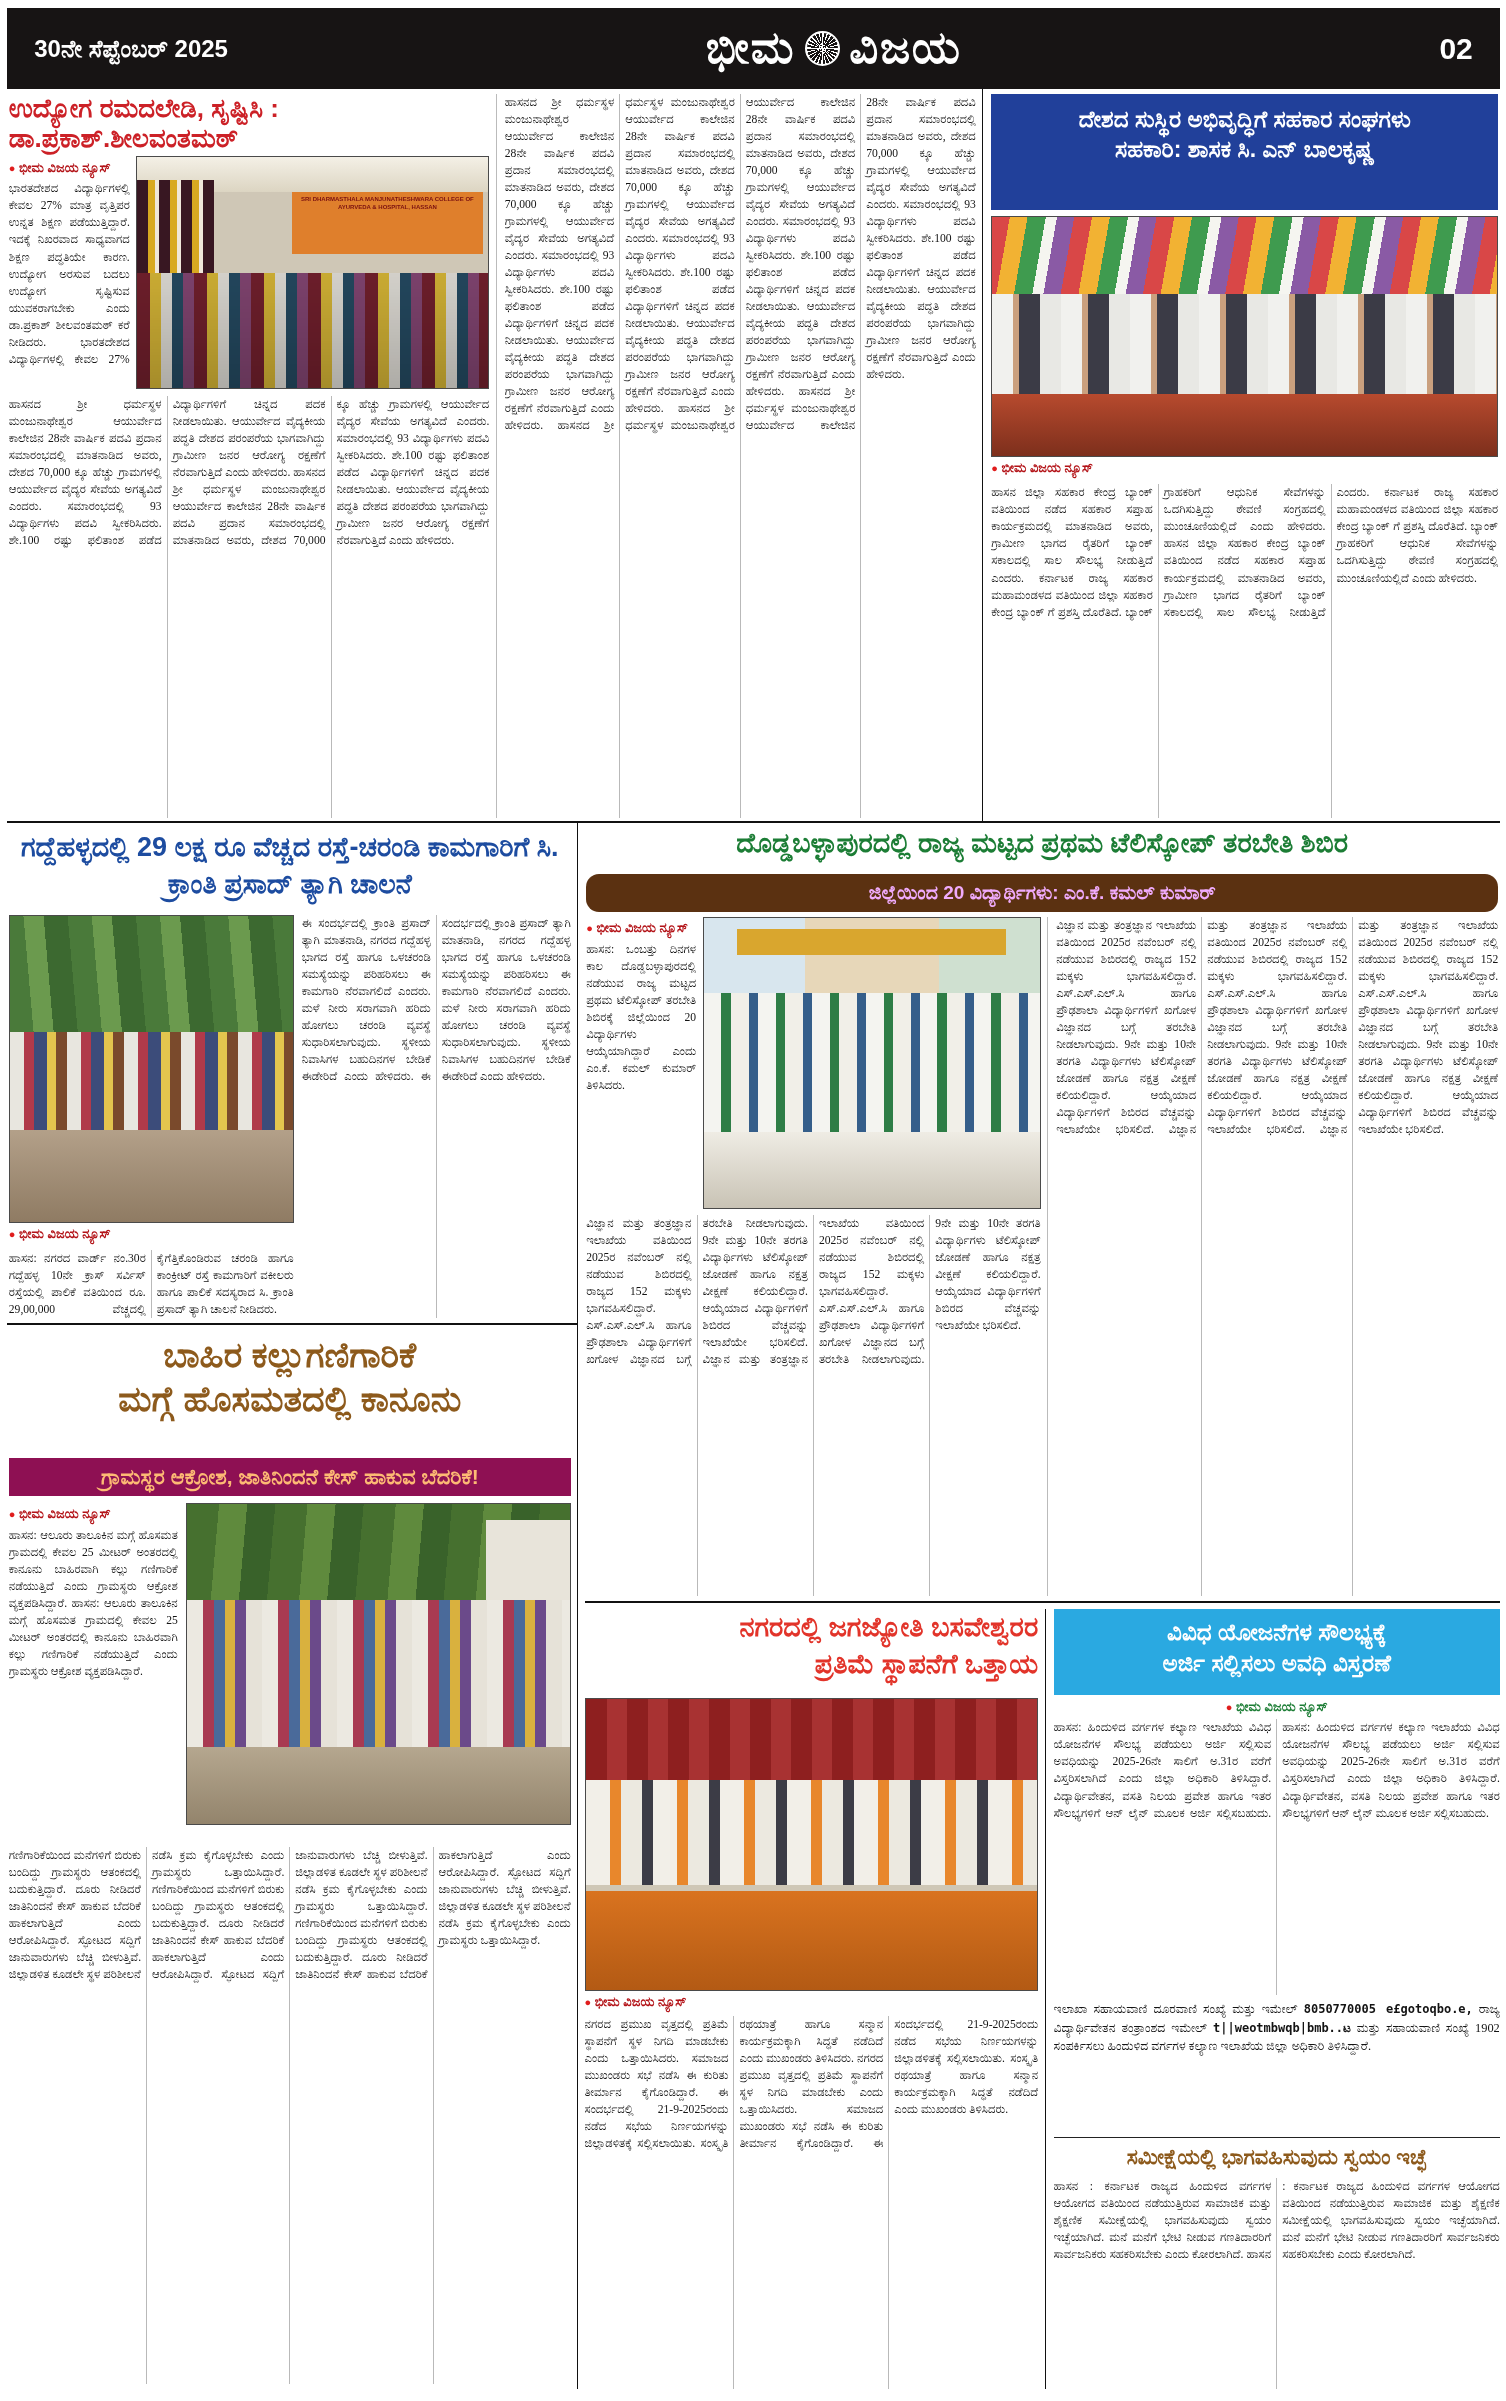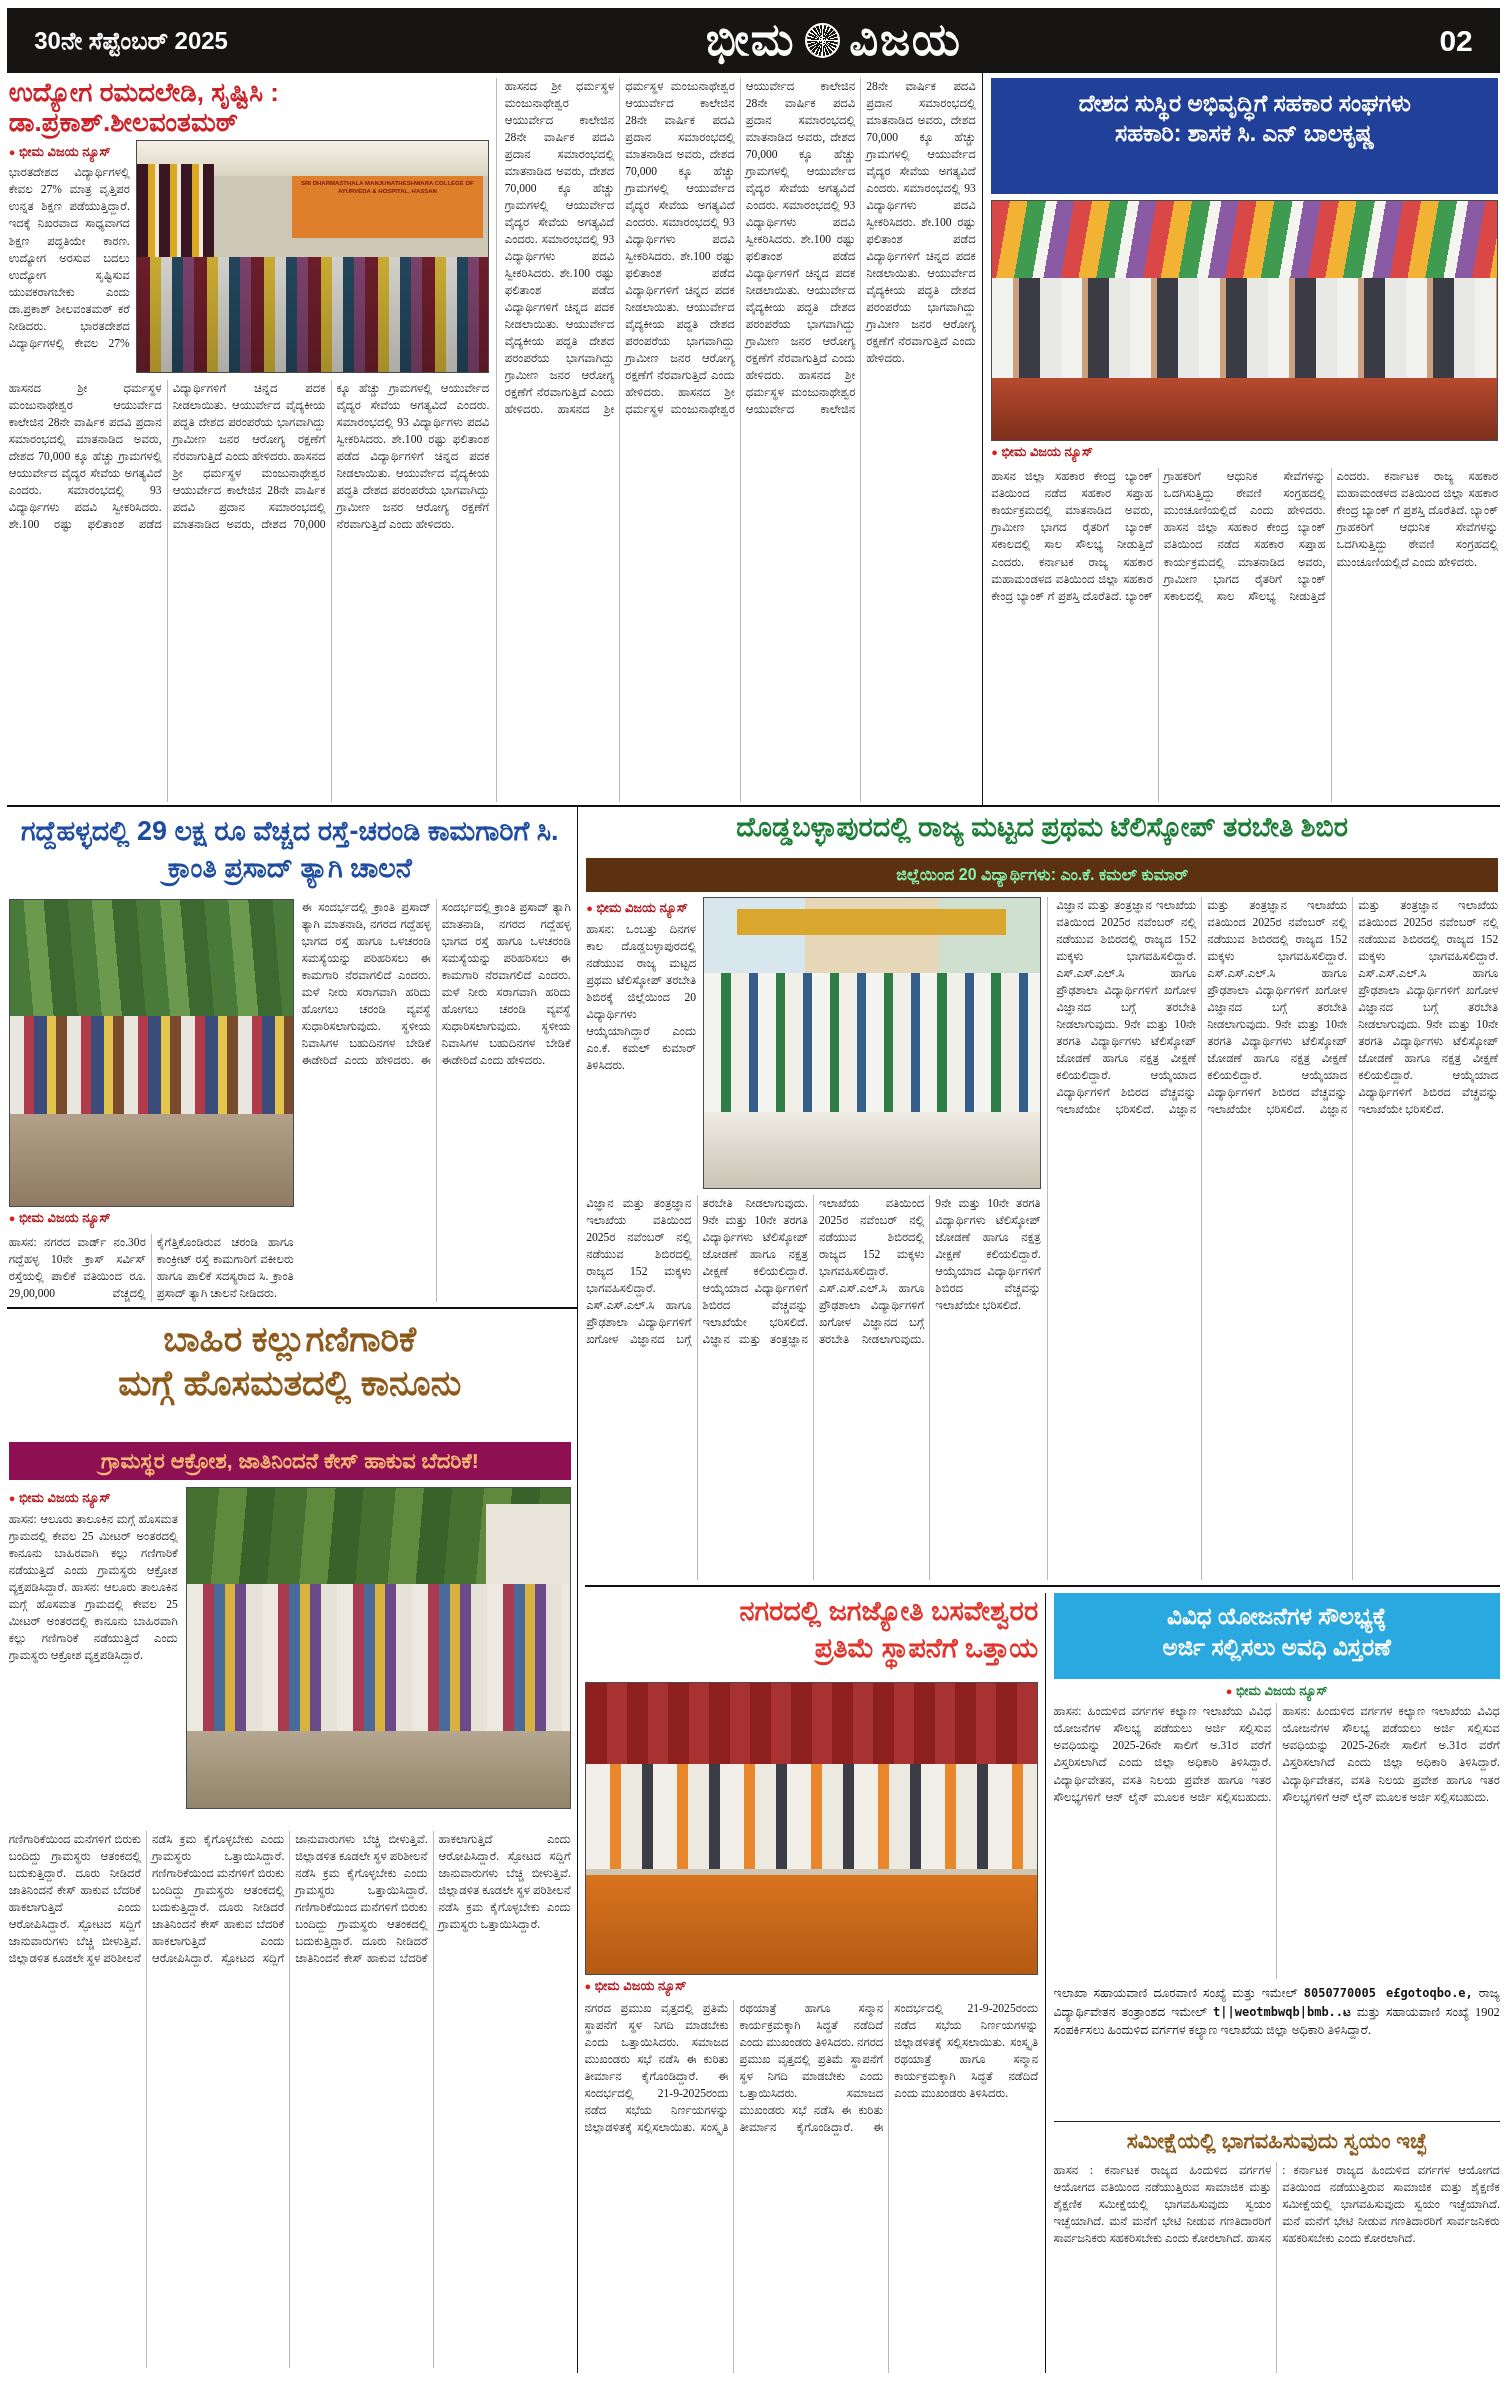--- a/index.html
+++ b/index.html
@@ -1,21 +1,21 @@
 <!DOCTYPE html>
 <html style="font-size:12.8px"><head>
 <meta charset="utf-8">
 <style>
   * { box-sizing: border-box; margin: 0; padding: 0; }
   html,body { width:1507px; height:2401px; background:#ffffff; }
   body { font-family:"Liberation Serif", serif; color:#141414; overflow:hidden; }
   .page { width:1507px; height:2401px; padding:8px 7.2px; background:#fff; }
 
   
-  .topbar { height:65px; background:#171414; color:#fff; display:flex; align-items:center;
+  .topbar { height:81px; background:#171414; color:#fff; display:flex; align-items:center;
             justify-content:space-between; padding:0 27px; }
   .topbar .date { font-family:"Liberation Sans", sans-serif; font-weight:bold; font-size:24px; }
   .masthead { display:flex; align-items:center; gap:9.6px; font-family:"Liberation Sans", sans-serif;
               font-weight:bold; font-size:45px; letter-spacing:1.6px; }
   .chakra { width:35px; height:35px; border-radius:50%; border:2.4px solid #fff; display:inline-block;
             background:repeating-conic-gradient(#ffffff 0deg 5deg, #171414 5deg 15deg); }
   .pageno { font-family:"Liberation Sans", sans-serif; font-weight:bold; font-size:30px; }
 
   
   .byline { font-family:"Liberation Sans", sans-serif; font-weight:bold; font-size:13px;
@@ -95,22 +95,22 @@
   .pe-building { position:absolute; top:5%; right:0; width:22%; height:30%; background:#e8e4da; }
   .pe-people { top:30%; height:48%;
       background:repeating-linear-gradient(90deg,#ece9e1 0 16px,#a83a52 16px 27px,#4a6a9a 27px 38px,#d9b13e 38px 48px,#6b4a8a 48px 59px,#e6e2d8 59px 75px); }
   .pe-ground { bottom:0; height:24%; background:linear-gradient(#b5a78f,#93846c); }
   .colsE { flex:1; column-count:4; margin-top:22px; }
 
   
   .artD { height:780px; border-bottom:2.4px solid #111; padding:4.8px 1.6px 4.8px 1.6px; display:flex; flex-direction:column; }
   .hD { font-family:"Liberation Sans", sans-serif; font-weight:bold; color:#1c7d35; text-align:center;
         font-size:27px; height:43px; overflow:hidden; white-space:nowrap; }
-  .bannerD { background:#5b3111; color:#86efac; font-family:"Liberation Sans", sans-serif; font-weight:bold;
-        font-size:16px; text-align:center; padding:8px 4.8px; margin:3.2px 0 4.8px 0; white-space:nowrap; overflow:hidden; }
+  .bannerD { background:#5b3111; color:#f0abfc; font-family:"Liberation Sans", sans-serif; font-weight:bold;
+        font-size:19px; text-align:center; padding:8px 4.8px; margin:3.2px 0 4.8px 0; white-space:nowrap; overflow:hidden;border-radius:13px; }
   .artD-body { flex:1; display:flex; }
   .artD-left { width:461px; display:flex; flex-direction:column; padding-right:6.4px; }
   .artD-row { display:flex; gap:6.4px; height:292px; }
   .artD-c1 { width:110px; overflow:hidden; }
   .photoD { flex:1; }
   .pd-wall { top:0; height:28%;
       background:linear-gradient(90deg,#d8e6ee 0 30%, #e7d7b9 30% 70%, #cfe0d0 70%); }
   .pd-bannerline { position:absolute; top:4%; left:10%; right:10%; height:9%; background:#d9a62e; }
   .pd-students { top:26%; height:50%;
       background:repeating-linear-gradient(90deg,#f4f4f0 0 17.5px,#2e7d46 17.5px 27px,#f1efe8 27px 45px,#355e8a 45px 54px); }

